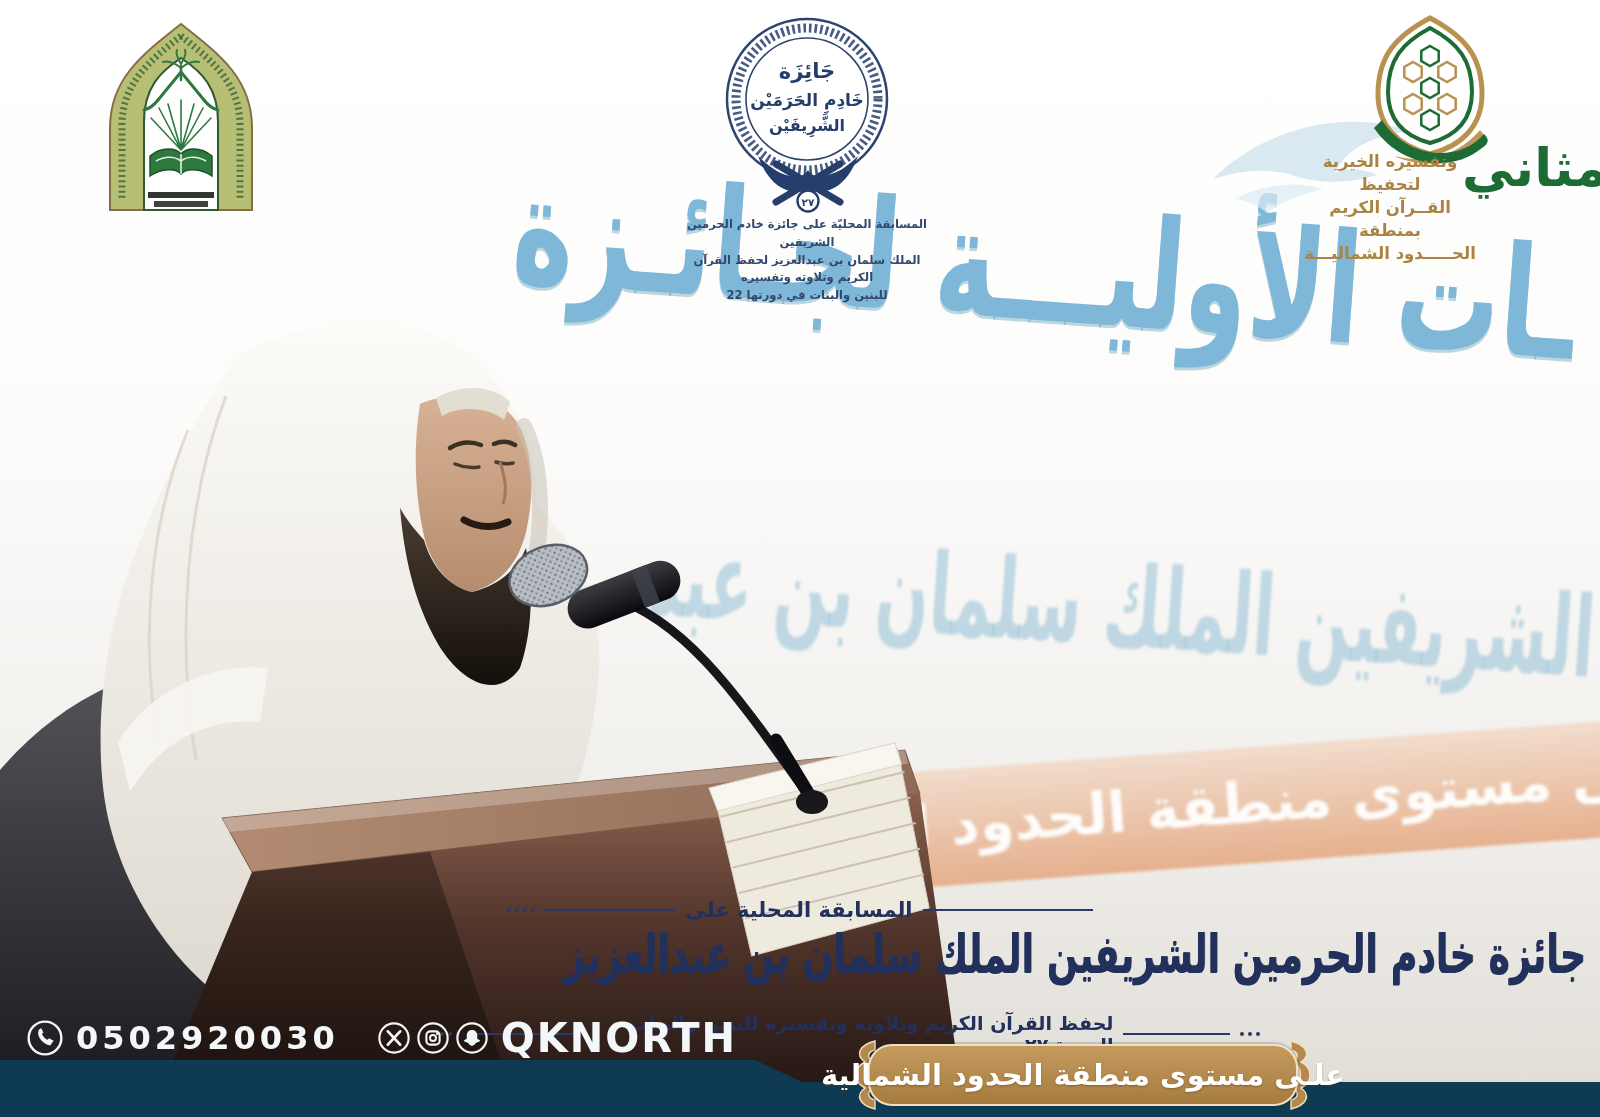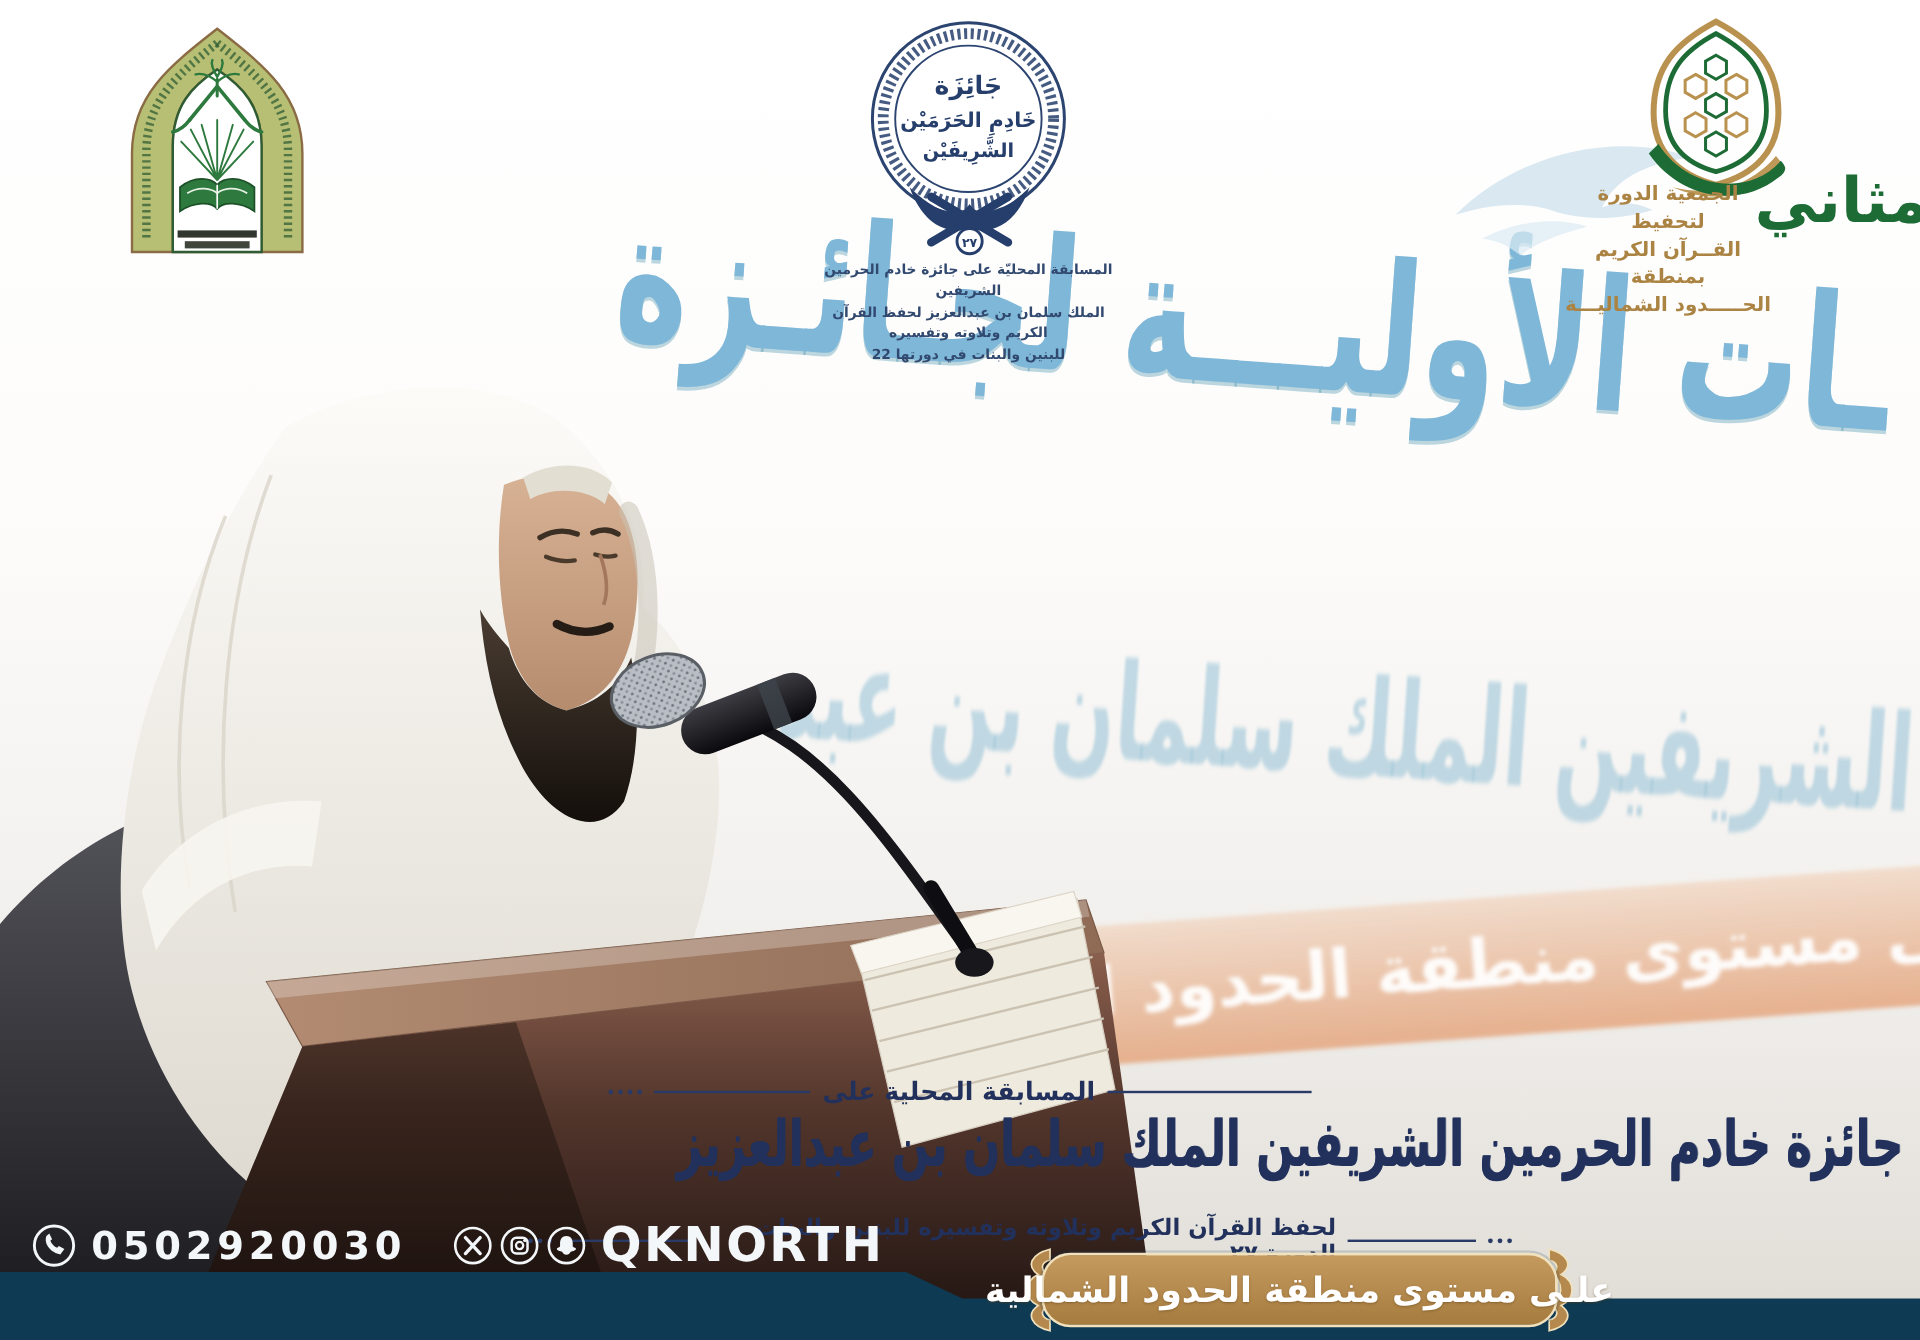--- a/index.html
+++ b/index.html
@@ -229,21 +229,21 @@
       <path d="M117,50 L125.7,55 L125.7,65 L117,70 L108.3,65 L108.3,55 Z" stroke="#b9924f"></path>
       <path d="M100,66 L108.7,71 L108.7,81 L100,86 L91.3,81 L91.3,71 Z" stroke="#1d6b35"></path>
       <path d="M83,82 L91.7,87 L91.7,97 L83,102 L74.3,97 L74.3,87 Z" stroke="#b9924f"></path>
       <path d="M117,82 L125.7,87 L125.7,97 L117,102 L108.3,97 L108.3,87 Z" stroke="#b9924f"></path>
       <path d="M100,98 L108.7,103 L108.7,113 L100,118 L91.3,113 L91.3,103 Z" stroke="#1d6b35"></path>
     </g>
     <path d="M150,118 C128,144 96,152 64,144 C100,160 140,150 158,128 Z" fill="#b9924f" opacity=".95"></path>
     <path d="M52,108 C76,146 128,152 154,122 C160,128 158,132 152,136 C120,162 70,154 44,116 Z" fill="#1d6b35"></path>
   </svg>
   <div class="abs rtl mathani-org" style="left:1300px;top:150px;">
-    <div>الجمعية الدورة لتحفيظ</div>
+    <div>وتفسيره الخيرية لتحفيظ</div>
     <div>القــرآن الكريم بمنطقة</div>
     <div>الحـــــدود الشماليـــة</div>
   </div>
   <div class="abs rtl mathani-word" style="left:1462px;top:138px;">مثاني</div>
 
   <div class="abs rtl callig callig-row callig-top">
     <span class="rule" style="width:170px"></span>
     <span>المسابقة المحلية على</span>
     <span class="rule" style="width:130px"></span>
     <span class="dots">

